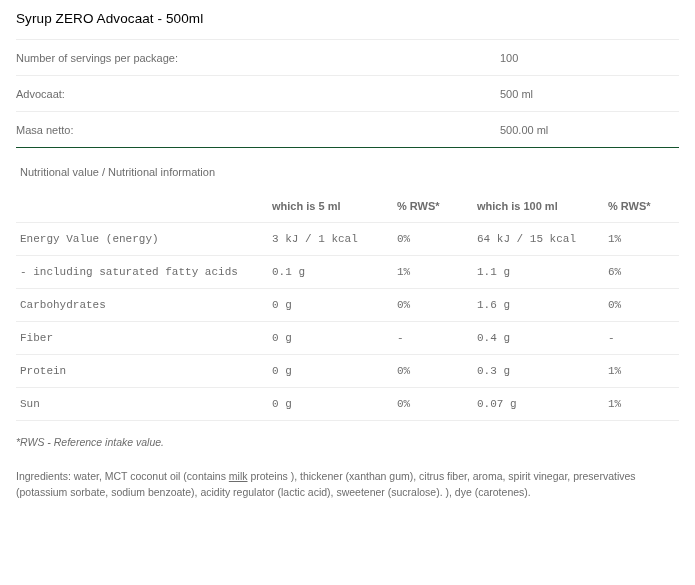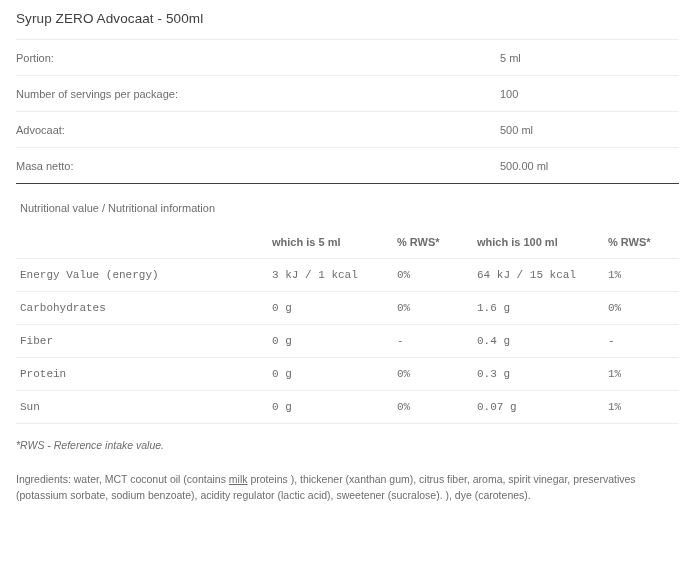--- a/index.html
+++ b/index.html
@@ -17,21 +17,21 @@
   }
   .page {
     width: 695px;
     height: 585px;
     box-sizing: border-box;
     padding: 0 16px;
     overflow: hidden;
   }
   .title {
     font-size: 13.5px;
-    color: #404040;
+    color: #000000;
     padding: 11px 0 13px 0;
     letter-spacing: 0.1px;
   }
   table.info {
     width: 100%;
     border-collapse: collapse;
   }
   table.info td {
     border-top: 1px solid #ededed;
     padding: 12px 0 11px 0;
@@ -99,24 +99,20 @@
 </head>
 <body>
 
 <div class="page">
 
   <div class="title">Syrup ZERO Advocaat - 500ml</div>
 
   <table class="info">
     <tbody>
       <tr>
-        <td class="label-col">Portion:</td>
-        <td class="value-col">5 ml</td>
-      </tr>
-      <tr>
         <td class="label-col">Number of servings per package:</td>
         <td class="value-col">100</td>
       </tr>
       <tr>
         <td class="label-col">Advocaat:</td>
         <td class="value-col">500 ml</td>
       </tr>
       <tr>
         <td class="label-col">Masa netto:</td>
         <td class="value-col">500.00 ml</td>
@@ -136,20 +132,27 @@
         <th class="c4">% RWS*</th>
       </tr>
     </thead>
     <tbody>
       <tr>
         <td class="c0">Energy Value (energy)</td>
         <td class="c1">3 kJ / 1 kcal</td>
         <td class="c2">0%</td>
         <td class="c3">64 kJ / 15 kcal</td>
         <td class="c4">1%</td>
+      </tr>
+      <tr>
+        <td class="c0">- including saturated fatty acids</td>
+        <td class="c1">0.1 g</td>
+        <td class="c2">1%</td>
+        <td class="c3">1.1 g</td>
+        <td class="c4">6%</td>
       </tr>
       <tr>
         <td class="c0">Carbohydrates</td>
         <td class="c1">0 g</td>
         <td class="c2">0%</td>
         <td class="c3">1.6 g</td>
         <td class="c4">0%</td>
       </tr>
       <tr>
         <td class="c0">Fiber</td>

